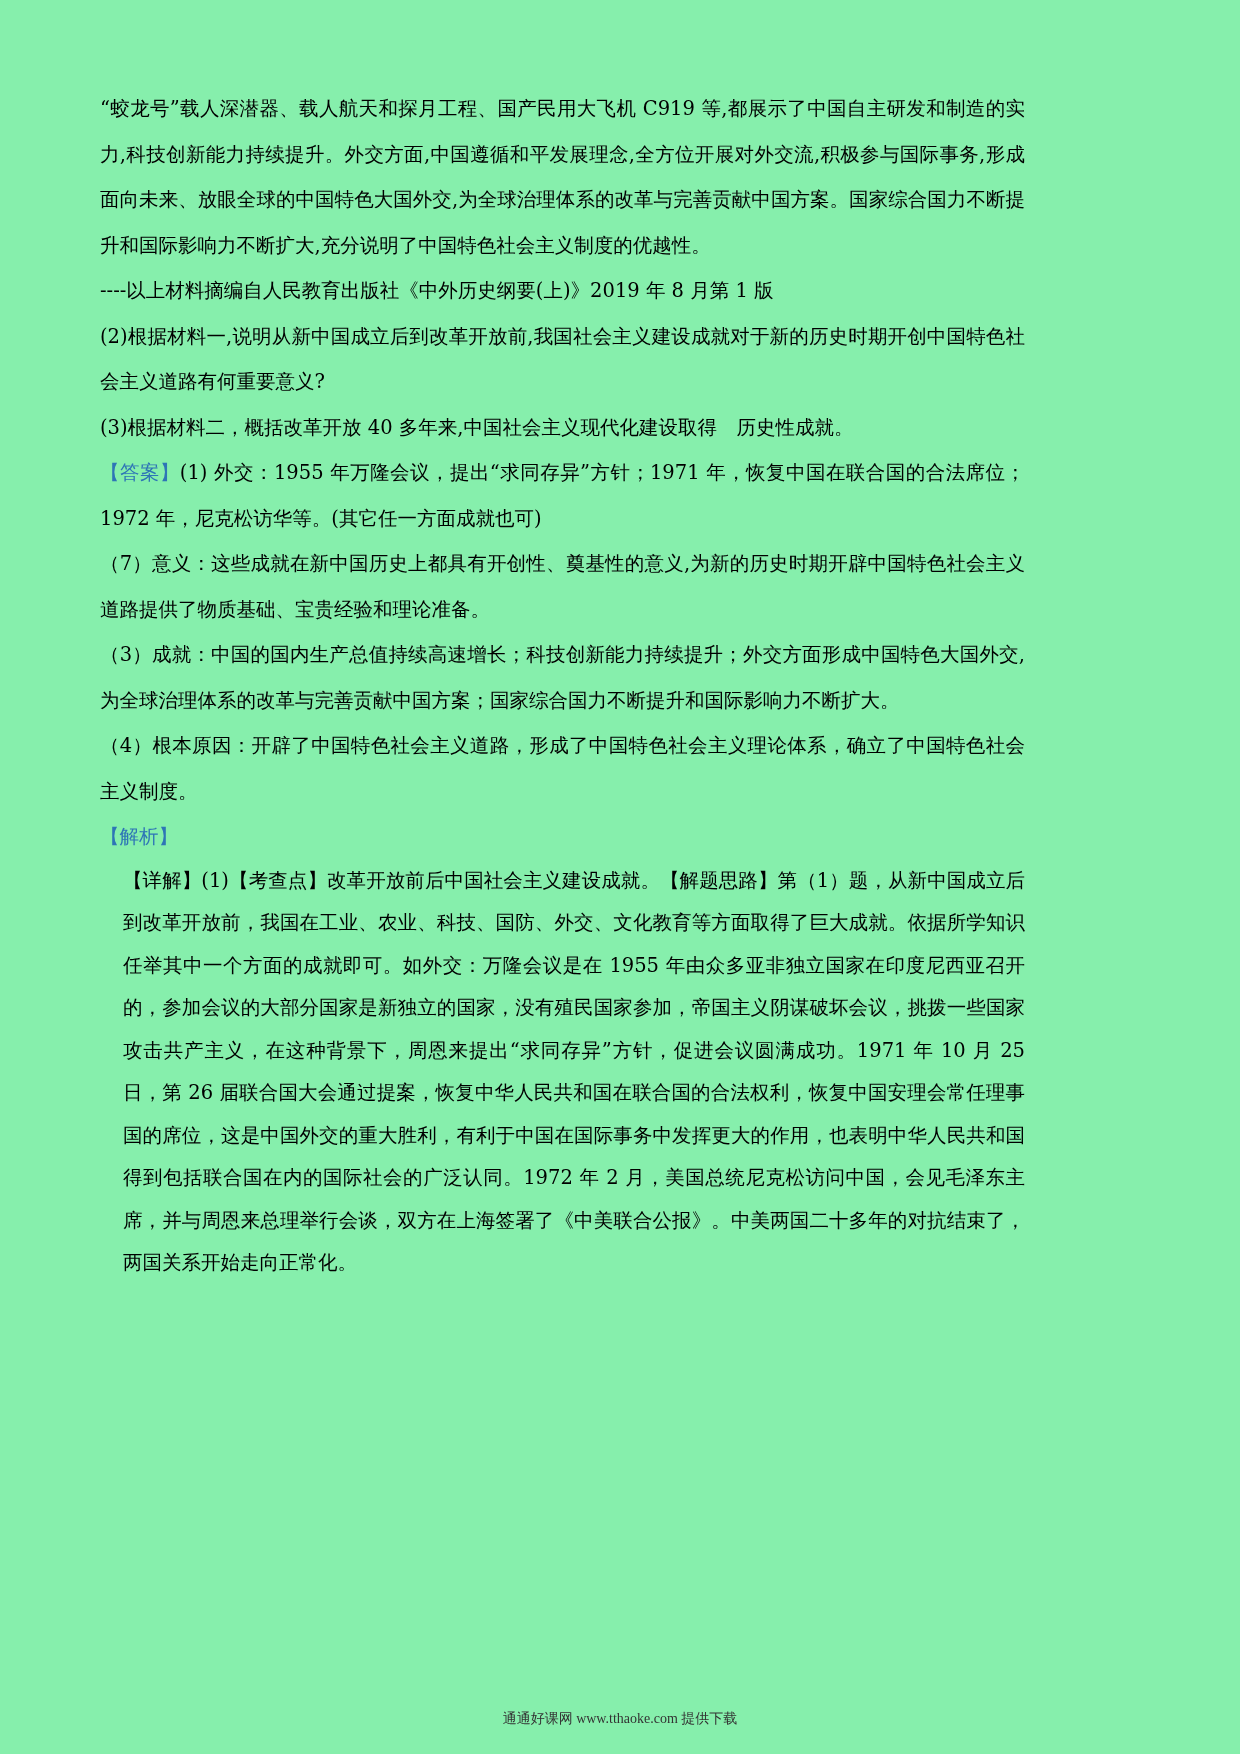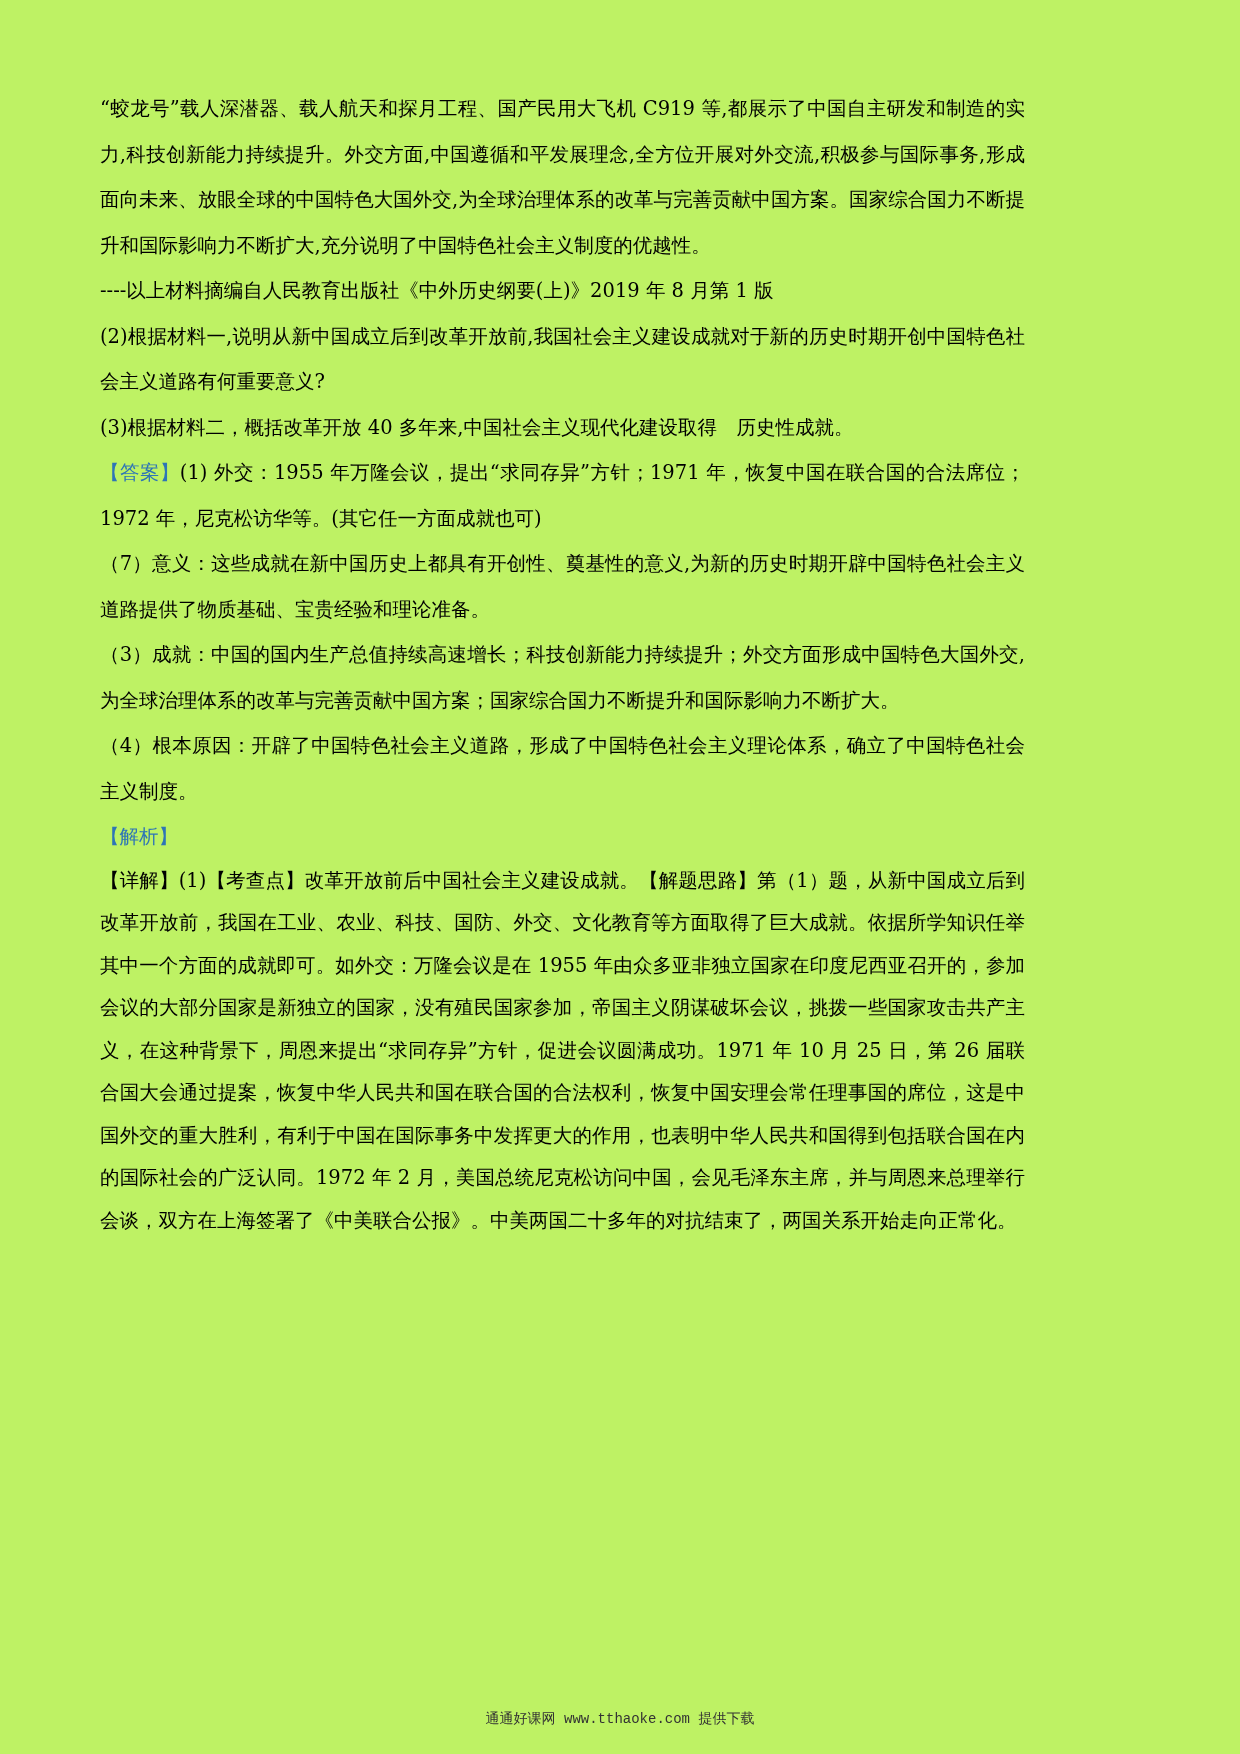--- a/index.html
+++ b/index.html
@@ -4,21 +4,21 @@
 <style>
   html, body {
     margin: 0;
     padding: 0;
     background: #ffffff;
   }
   .page {
     position: relative;
     width: 1240px;
     height: 1754px;
-    background: #bef264;
+    background: #86efac;
     font-family: "DejaVu Serif", "Liberation Serif", serif;
     color: #000000;
     overflow: hidden;
   }
   .content {
     position: absolute;
     top: 86px;
     left: 100px;
     width: 925px;
     font-size: 19.5px;
@@ -27,36 +27,37 @@
   }
   p.block {
     margin: 0;
     padding: 0;
   }
   p.source {
     text-align: left;
   }
   p.labeled-detail {
     line-height: 42.5px;
+    margin-left: 23px;
   }
   .label-blue {
     color: var(--label-blue, #2e75b6);
   }
   .label-black {
     color: #000000;
   }
   .footer {
     position: absolute;
     bottom: 26px;
     left: 0;
     width: 100%;
     text-align: center;
     font-size: 14px;
     color: #333333;
-    font-family: Liberation Mono, monospace;
+    font-family: Liberation Serif, serif;
   }
 </style>
 </head>
 <body>
 
 <div class="page">
   <div class="content">
 
   <p class="block body">“蛟龙号”载人深潜器、载人航天和探月工程、国产民用大飞机 C919 等,都展示了中国自主研发和制造的实力,科技创新能力持续提升。外交方面,中国遵循和平发展理念,全方位开展对外交流,积极参与国际事务,形成面向未来、放眼全球的中国特色大国外交,为全球治理体系的改革与完善贡献中国方案。国家综合国力不断提升和国际影响力不断扩大,充分说明了中国特色社会主义制度的优越性。</p>
       <p class="block source">----以上材料摘编自人民教育出版社《中外历史纲要(上)》2019 年 8 月第 1 版</p>

